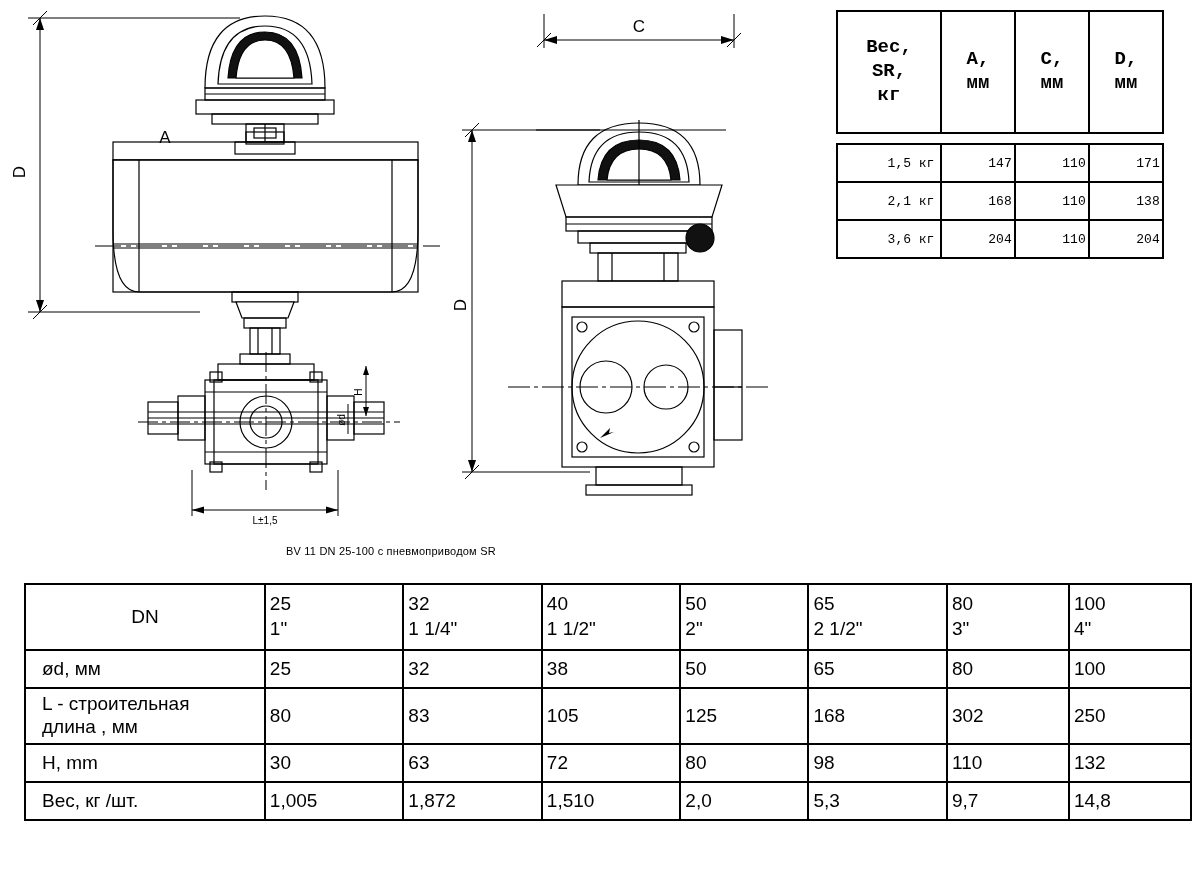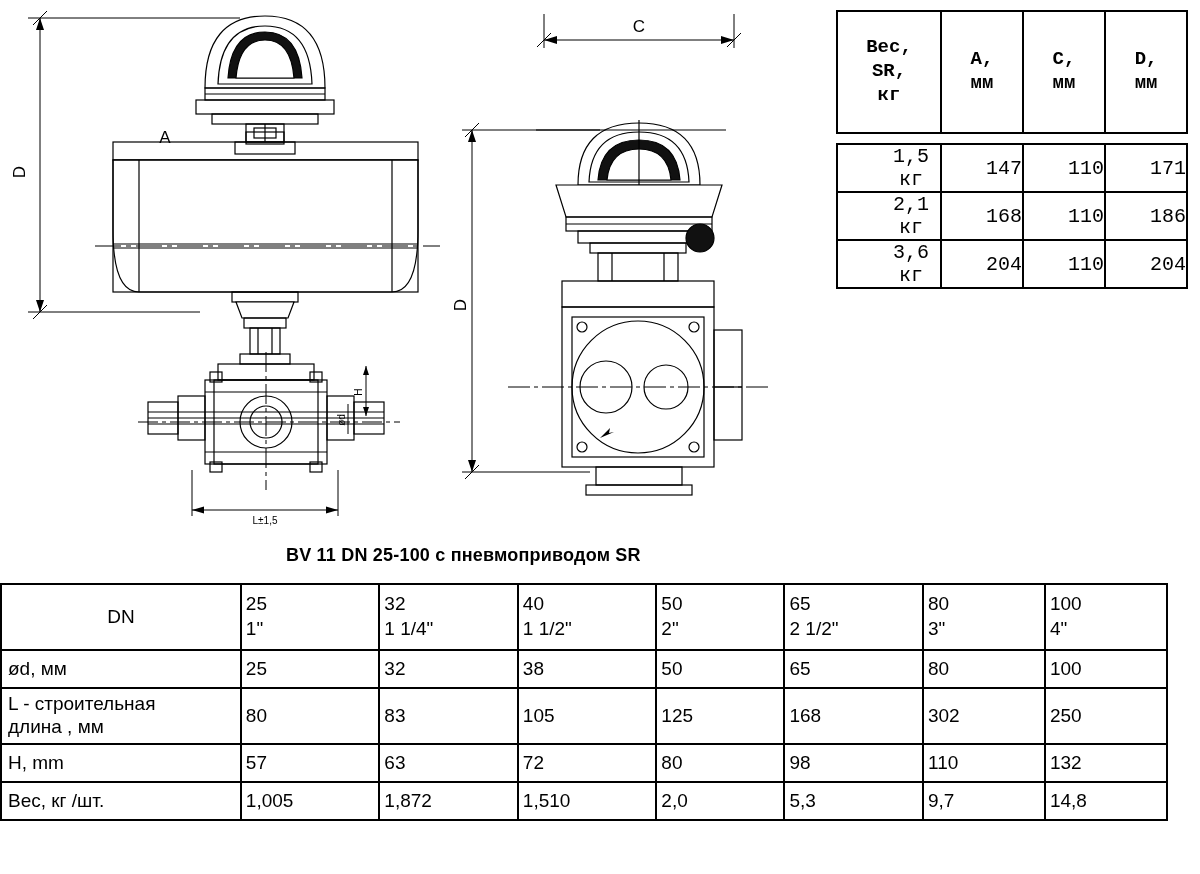--- a/index.html
+++ b/index.html
@@ -13,62 +13,62 @@
   }
   .page{position:relative;width:1200px;height:874px;}
 
   
   .drawing{position:absolute;left:0;top:0;width:820px;height:560px;}
   svg{display:block;}
 
   
   .caption{
     position:absolute;left:286px;top:545px;
-    font-size:18px;font-weight:bold;letter-spacing:.2px;
+    font-size:11px;font-weight:normal;letter-spacing:.2px;
   }
 
   
   .wtable{
     position:absolute;left:836px;top:10px;
     border-collapse:collapse;
     table-layout:fixed;
     font-family:Liberation Mono, monospace;
   }
   .wtable td{
     border:2px solid #000;
     text-align:center;
     font-size:19px;
     font-weight:bold;
     padding:0;
   }
   .wtable .hdr td{height:120px;vertical-align:middle;line-height:1.25;}
-  .wtable .row td{height:36px;vertical-align:middle;font-weight:normal;font-size:20px;padding-left:44px;}
+  .wtable .row td{height:36px;vertical-align:middle;font-weight:normal;font-size:13px;padding-left:44px;}
   .wtable .gap td{border:none;height:9px;}
   .wtable col.c1{width:104px;}
   .wtable col.c2{width:74px;}
   .wtable col.c3{width:74px;}
   .wtable col.c4{width:74px;}
 
   
   .stable{
-    position:absolute;left:0;top:583px;
+    position:absolute;left:24px;top:583px;
     border-collapse:collapse;
     table-layout:fixed;
     width:1168px;
   }
   .stable td{
     border:2px solid #000;
     font-size:19px;
     vertical-align:middle;
     padding:2px 4px;
     height:32px;
   }
   .stable td.lbl{
     text-align:left;
-    padding-left:6px;
+    padding-left:16px;
   }
   .stable td.lbl-center{ text-align:center; }
   .stable .dnrow td{height:60px;line-height:1.3;}
   .stable .tallrow td{height:50px;line-height:1.2;}
   .two-line{display:block;}
 </style>
 </head>
 <body>
 
 <div class="page">
@@ -291,21 +291,21 @@
       <tr class="row">
         <td>1,5 кг</td>
         <td>147</td>
         <td>110</td>
         <td>171</td>
       </tr>
       <tr class="row">
         <td>2,1 кг</td>
         <td>168</td>
         <td>110</td>
-        <td>186</td>
+        <td>138</td>
       </tr>
       <tr class="row">
         <td>3,6 кг</td>
         <td>204</td>
         <td>110</td>
         <td>204</td>
       </tr>
     </tbody>
   </table>
 
@@ -373,21 +373,21 @@
         <td>83</td>
         <td>105</td>
         <td>125</td>
         <td>168</td>
         <td>302</td>
         <td>250</td>
       </tr>
 
       <tr>
         <td class="lbl">H, mm</td>
-        <td>57</td>
+        <td>30</td>
         <td>63</td>
         <td>72</td>
         <td>80</td>
         <td>98</td>
         <td>110</td>
         <td>132</td>
       </tr>
 
       <tr>
         <td class="lbl">Вес, кг /шт.</td>

